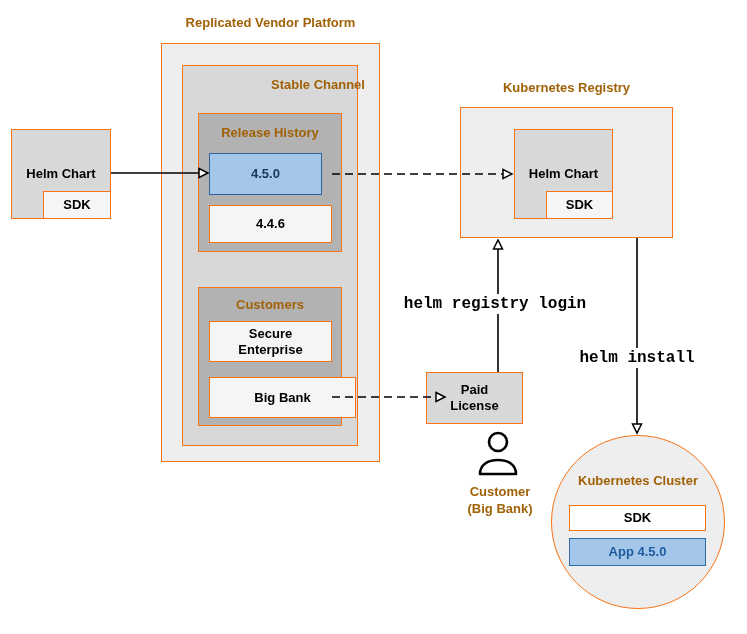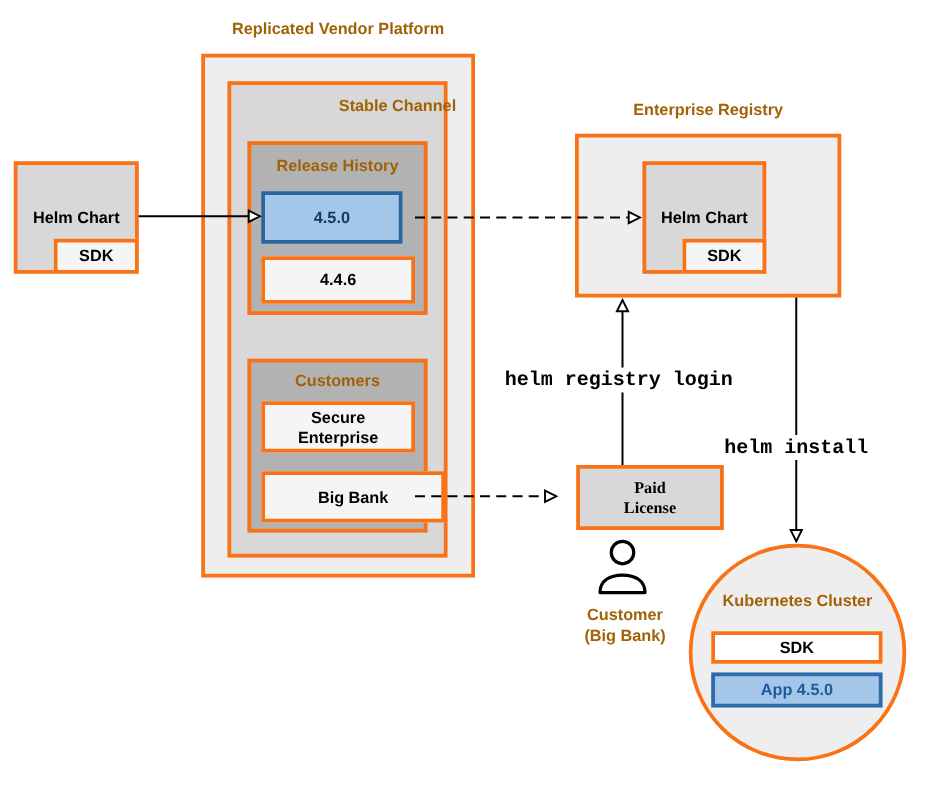--- a/index.html
+++ b/index.html
@@ -1,20 +1,20 @@
 <!DOCTYPE html>
 <html><head>
 <meta charset="utf-8">
 <style>
   html,body { margin:0; padding:0; background:#ffffff; }
   .stage {
     position:relative; width:747px; height:634px; background:#ffffff;
     font-family:"Liberation Sans", sans-serif; overflow:hidden;
   }
-  .box { position:absolute; box-sizing:border-box; border:3px solid #f97316; }
+  .box { position:absolute; box-sizing:border-box; border:1px solid #f97316; }
   .flexc { display:flex; align-items:center; justify-content:center; text-align:center; }
   .boxtext { font-weight:bold; font-size:13px; color:#000; line-height:16px; }
   .lbl { position:absolute; text-align:center; font-weight:bold; font-size:13px; color:#a16207; line-height:16px; z-index:4; }
   .pre { white-space:pre-line; }
   .fill-light  { background:#eeeeee; }
   .fill-mid    { background:#d8d8d8; }
   .fill-dark   { background:#b2b2b2; }
   .fill-item   { background:#f5f5f5; }
   .fill-white  { background:#ffffff; }
   .fill-blue   { background:#a4c6e8; }
@@ -63,30 +63,30 @@
     <span class="boxtext">Big Bank</span>
   </div>
 
   <div class="box flexc fill-mid" style="left:11px; top:129px; width:100px; height:90px;">
     <span class="boxtext">Helm Chart</span>
   </div>
   <div class="box flexc fill-item" style="left:43px; top:191px; width:68px; height:28px; z-index:3;">
     <span class="boxtext">SDK</span>
   </div>
 
-  <div class="lbl" style="left:460px; top:80px; width:213px;">Enterprise Registry</div>
+  <div class="lbl" style="left:460px; top:80px; width:213px;">Kubernetes Registry</div>
   <div class="box fill-light" style="left:460px; top:107px; width:213px; height:131px;"></div>
   <div class="box flexc fill-mid" style="left:514px; top:129px; width:99px; height:90px;">
     <span class="boxtext">Helm Chart</span>
   </div>
   <div class="box flexc fill-item" style="left:546px; top:191px; width:67px; height:28px; z-index:3;">
     <span class="boxtext">SDK</span>
   </div>
 
-  <div class="box flexc fill-mid" style="left:461px; top:372px; width:118px; height:52px;font-family:Liberation Serif, serif;">
+  <div class="box flexc fill-mid" style="left:426px; top:372px; width:97px; height:52px;">
     <span class="boxtext pre">Paid
 License</span>
   </div>
 
   <svg class="person" style="left:475px; top:427px;" width="46" height="50" viewBox="0 0 46 50">
     <circle cx="23" cy="15" r="9" fill="none" stroke="#000" stroke-width="2.6"></circle>
     <path d="M5,47 c0,-9.5 8,-14 18,-14 s18,4.5 18,14 z" fill="none" stroke="#000" stroke-width="2.6" stroke-linejoin="round"></path>
   </svg>
   <div class="lbl pre" style="left:428px; top:483px; width:144px; line-height:17px;">Customer
 (Big Bank)</div>

